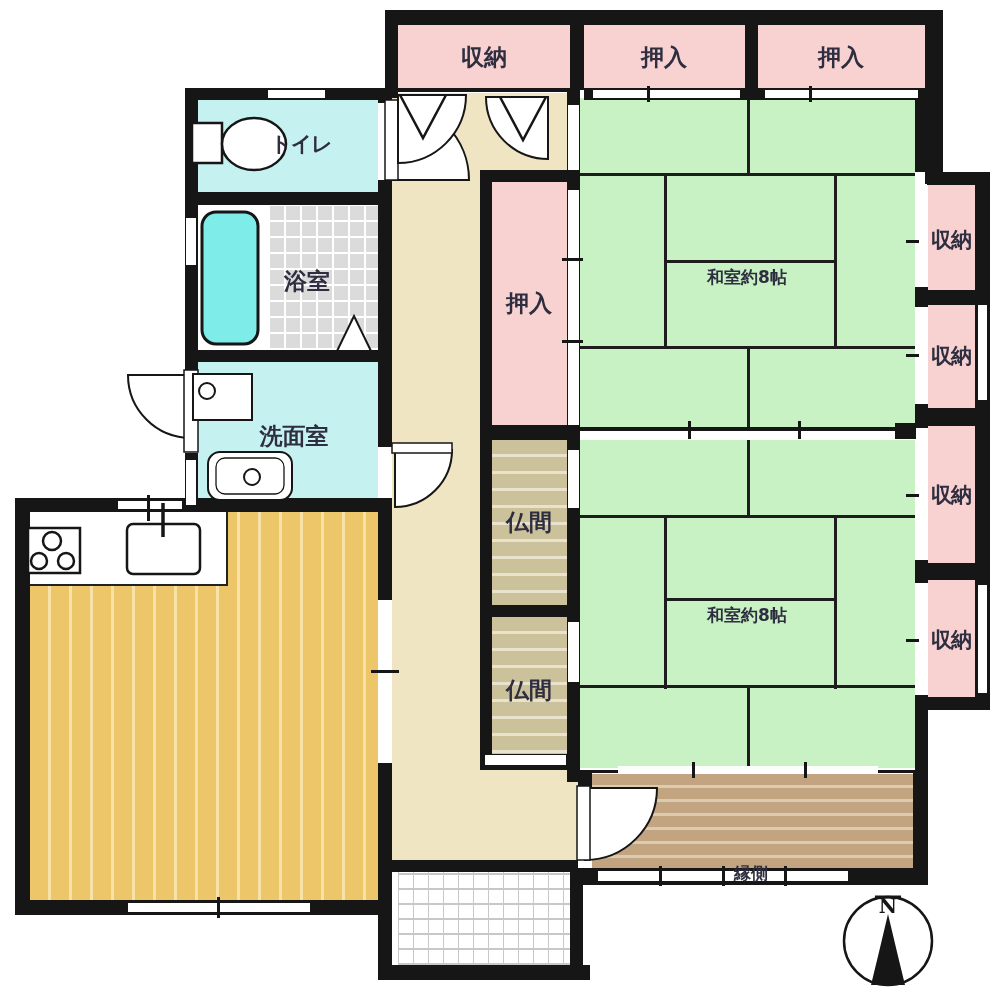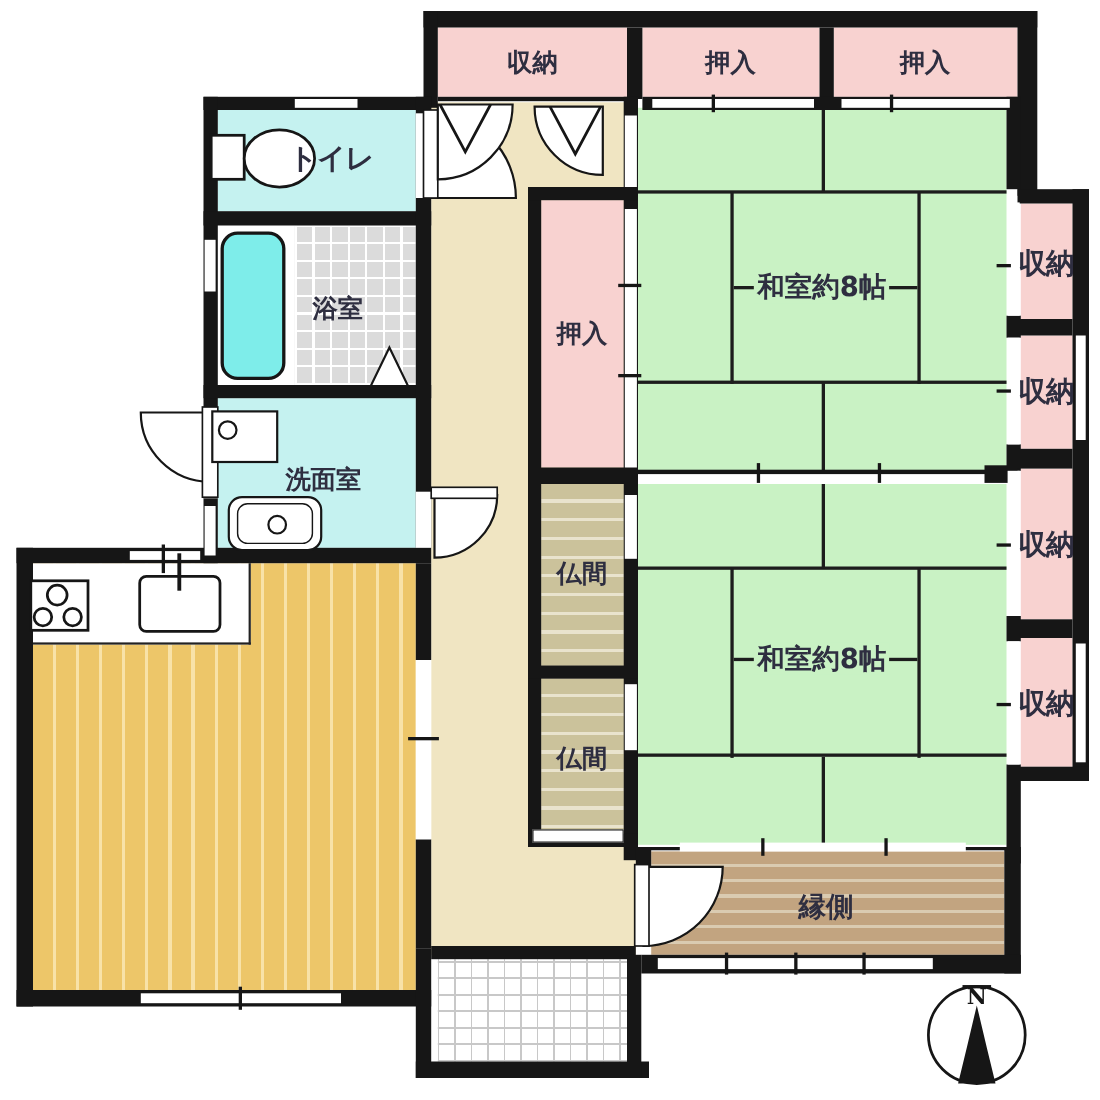--- a/index.html
+++ b/index.html
@@ -6,22 +6,22 @@
   #stage{position:relative;width:1000px;height:1000px;background:#ffffff;overflow:hidden;
          font-family:"DejaVu Sans","Liberation Sans",sans-serif;}
   .wall{position:absolute;background:#161616;}
   .thin{position:absolute;background:#161616;}
   .win{position:absolute;background:#ffffff;}
   .winb{position:absolute;background:#ffffff;border:1px solid #161616;box-sizing:border-box;}
   .tick{position:absolute;background:#161616;}
   .tat{position:absolute;background:#1d1d1d;}
   .lbl{position:absolute;transform:translate(-50%,-50%);white-space:nowrap;
        color:#2E2E40;font-weight:bold;font-size:23px;letter-spacing:0px;}
-  .lbl.big{font-size:25px;}
-  .lbl.small{font-size:26px;letter-spacing:-1px;}
+  .lbl.big{font-size:17px;margin-top:16px;}
+  .lbl.small{font-size:21px;letter-spacing:-1px;}
   .room{position:absolute;}
   .pink{background:#F8D2D0;}
   .green{background:#C9F2C4;}
   .cyan{background:#C5F2F0;}
   .tan{background:#F0E5C2;}
   .wood{background:repeating-linear-gradient(90deg,#EDC669 0px,#EDC669 18px,#F8E2A8 18px,#F8E2A8 21px);}
   .khaki{background:repeating-linear-gradient(180deg,#CBC29B 0px,#CBC29B 14px,#E9E3CD 14px,#E9E3CD 17px);}
   .engawa{background:repeating-linear-gradient(180deg,#C2A480 0px,#C2A480 11px,#DACBB1 11px,#DACBB1 14px);}
   .bathtile{background-color:#DBDBDB;
     background-image:repeating-linear-gradient(0deg,#ffffff 0px,#ffffff 2px,transparent 2px,transparent 16px),
@@ -243,15 +243,15 @@
   <div class="lbl" style="left:294px;top:436px;">洗面室</div>
   <div class="lbl" style="left:529px;top:303px;">押入</div>
   <div class="lbl" style="left:529px;top:522px;">仏間</div>
   <div class="lbl" style="left:529px;top:690px;">仏間</div>
   <div class="lbl big" style="left:747px;top:261px;"><span class="wlbl">和室約8帖</span></div>
   <div class="lbl big" style="left:747px;top:599px;"><span class="wlbl">和室約8帖</span></div>
   <div class="lbl small" style="left:951px;top:240px;">収納</div>
   <div class="lbl small" style="left:951px;top:356px;">収納</div>
   <div class="lbl small" style="left:951px;top:495px;">収納</div>
   <div class="lbl small" style="left:951px;top:640px;">収納</div>
-  <div class="lbl big" style="left:751px;top:824px;">縁側</div>
+  <div class="lbl big" style="left:751px;top:857px;">縁側</div>
 
 </div>
 
 </body></html>

